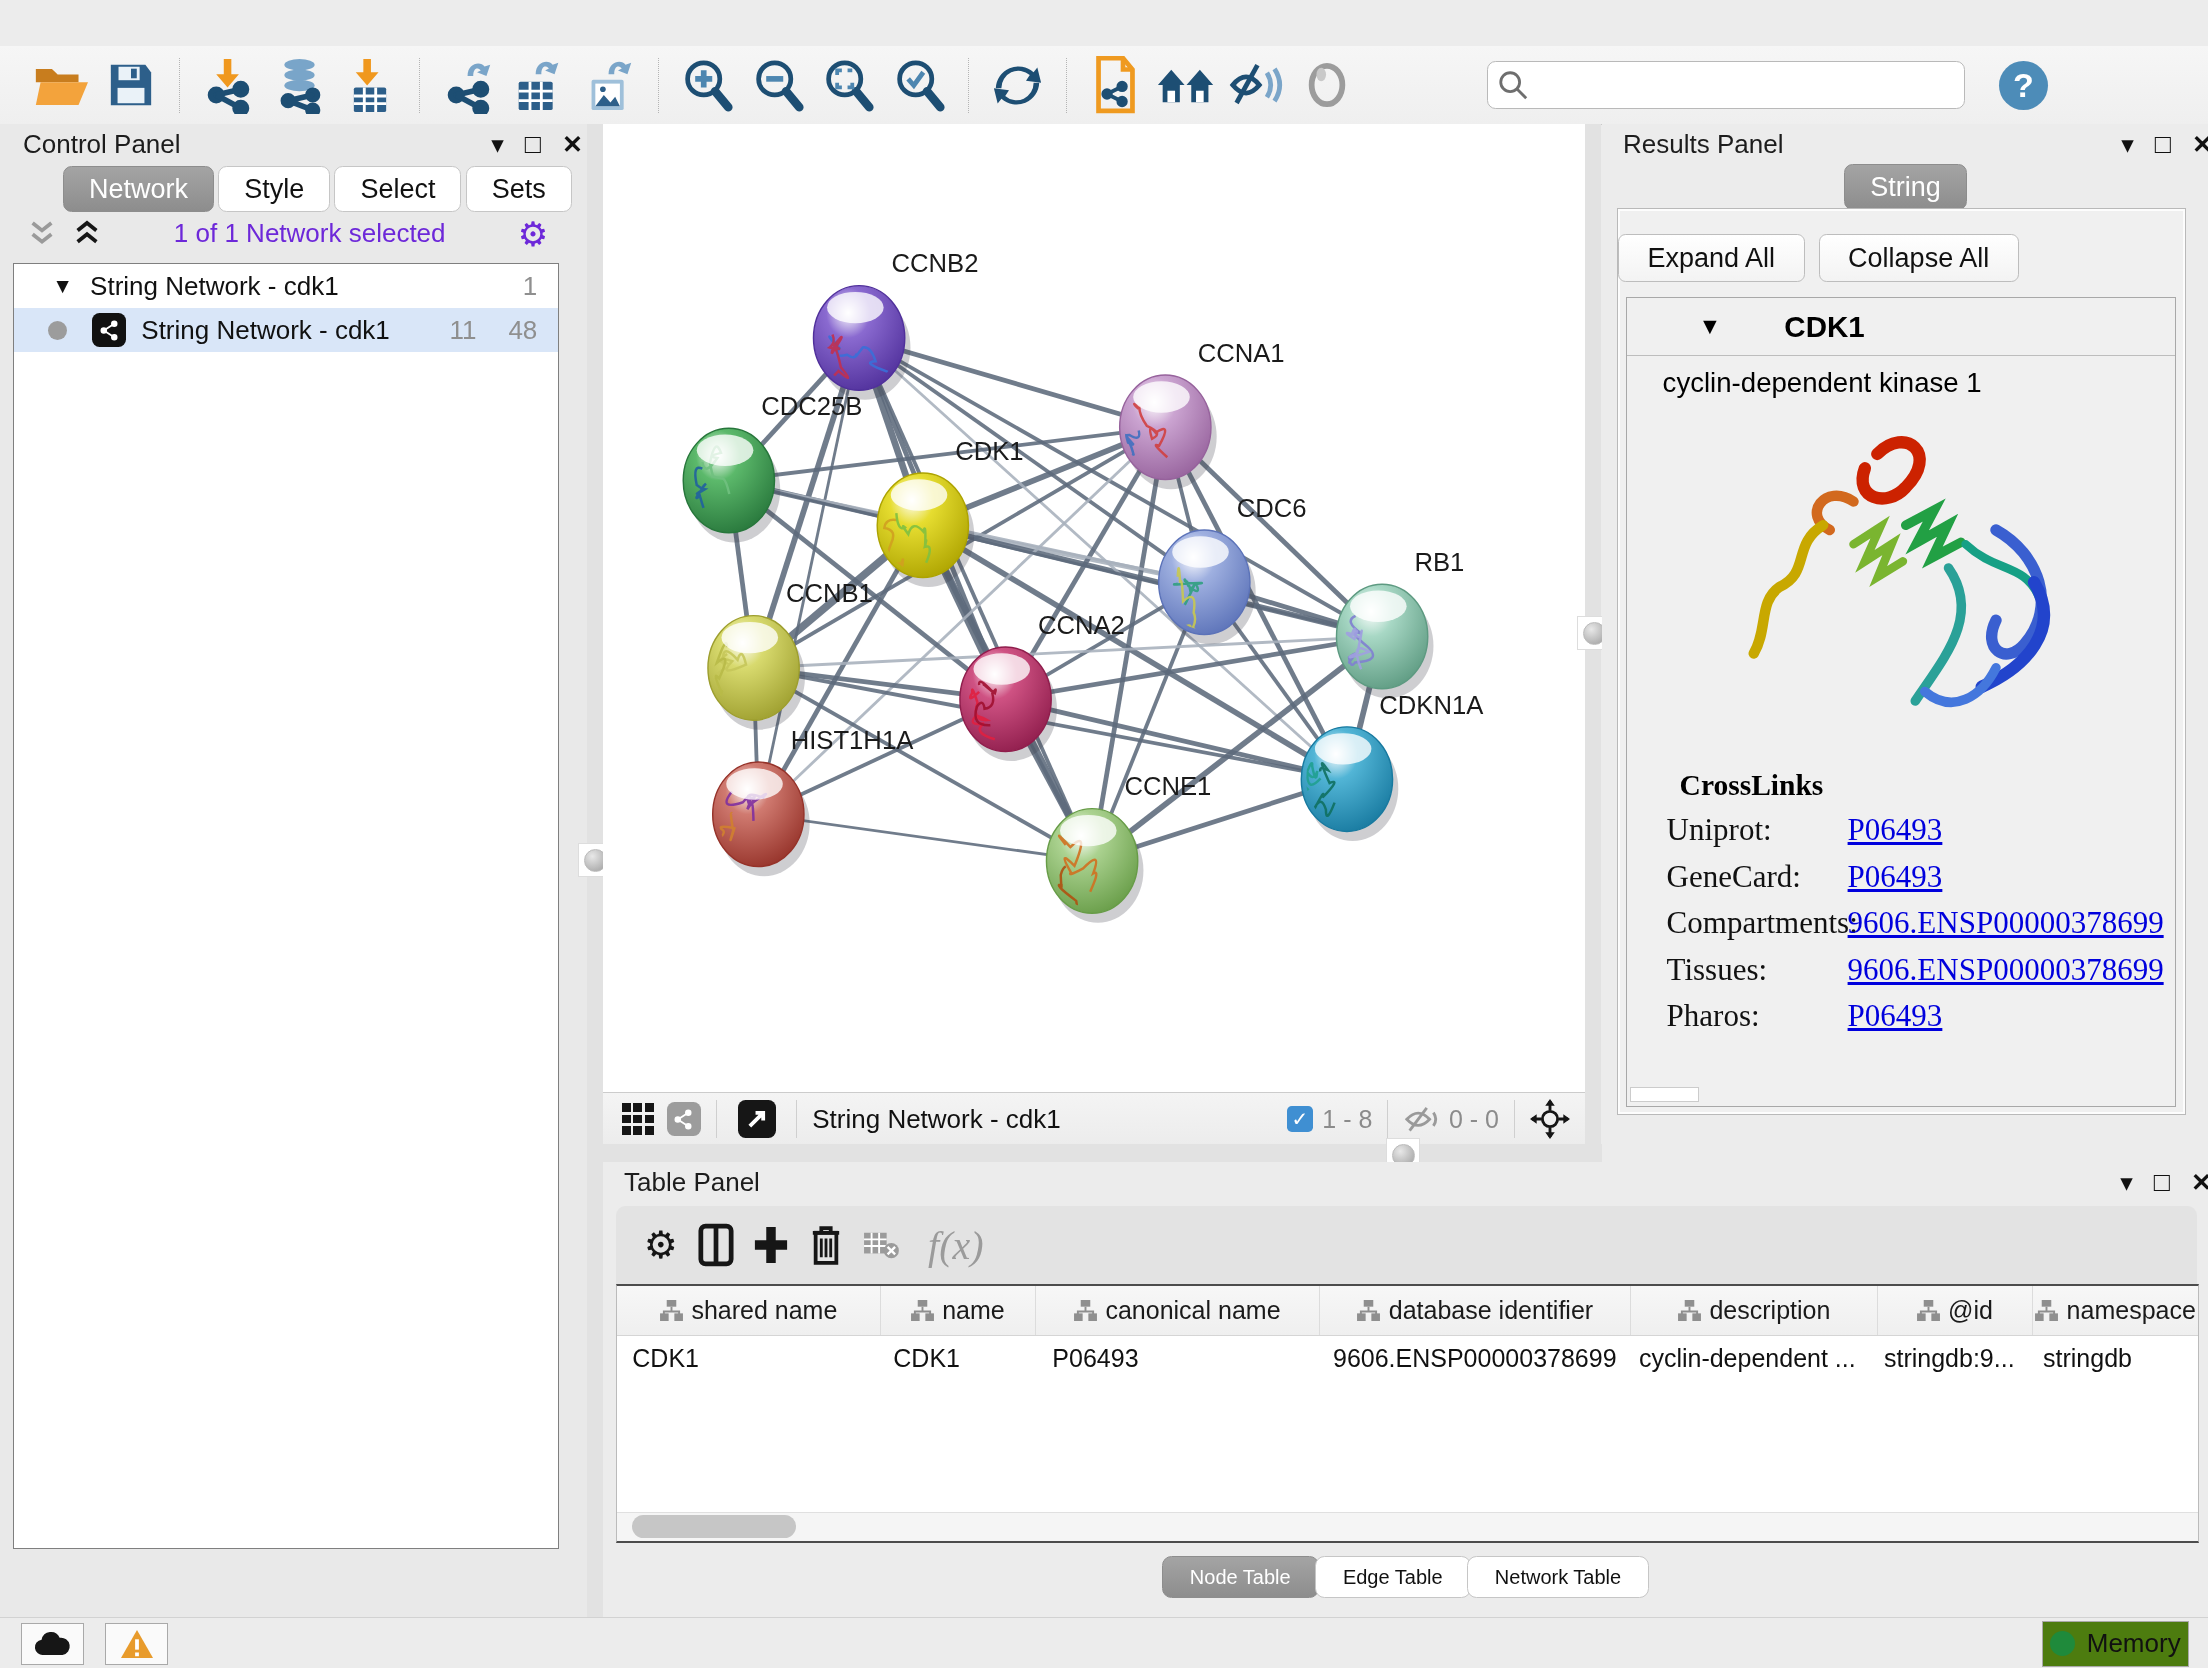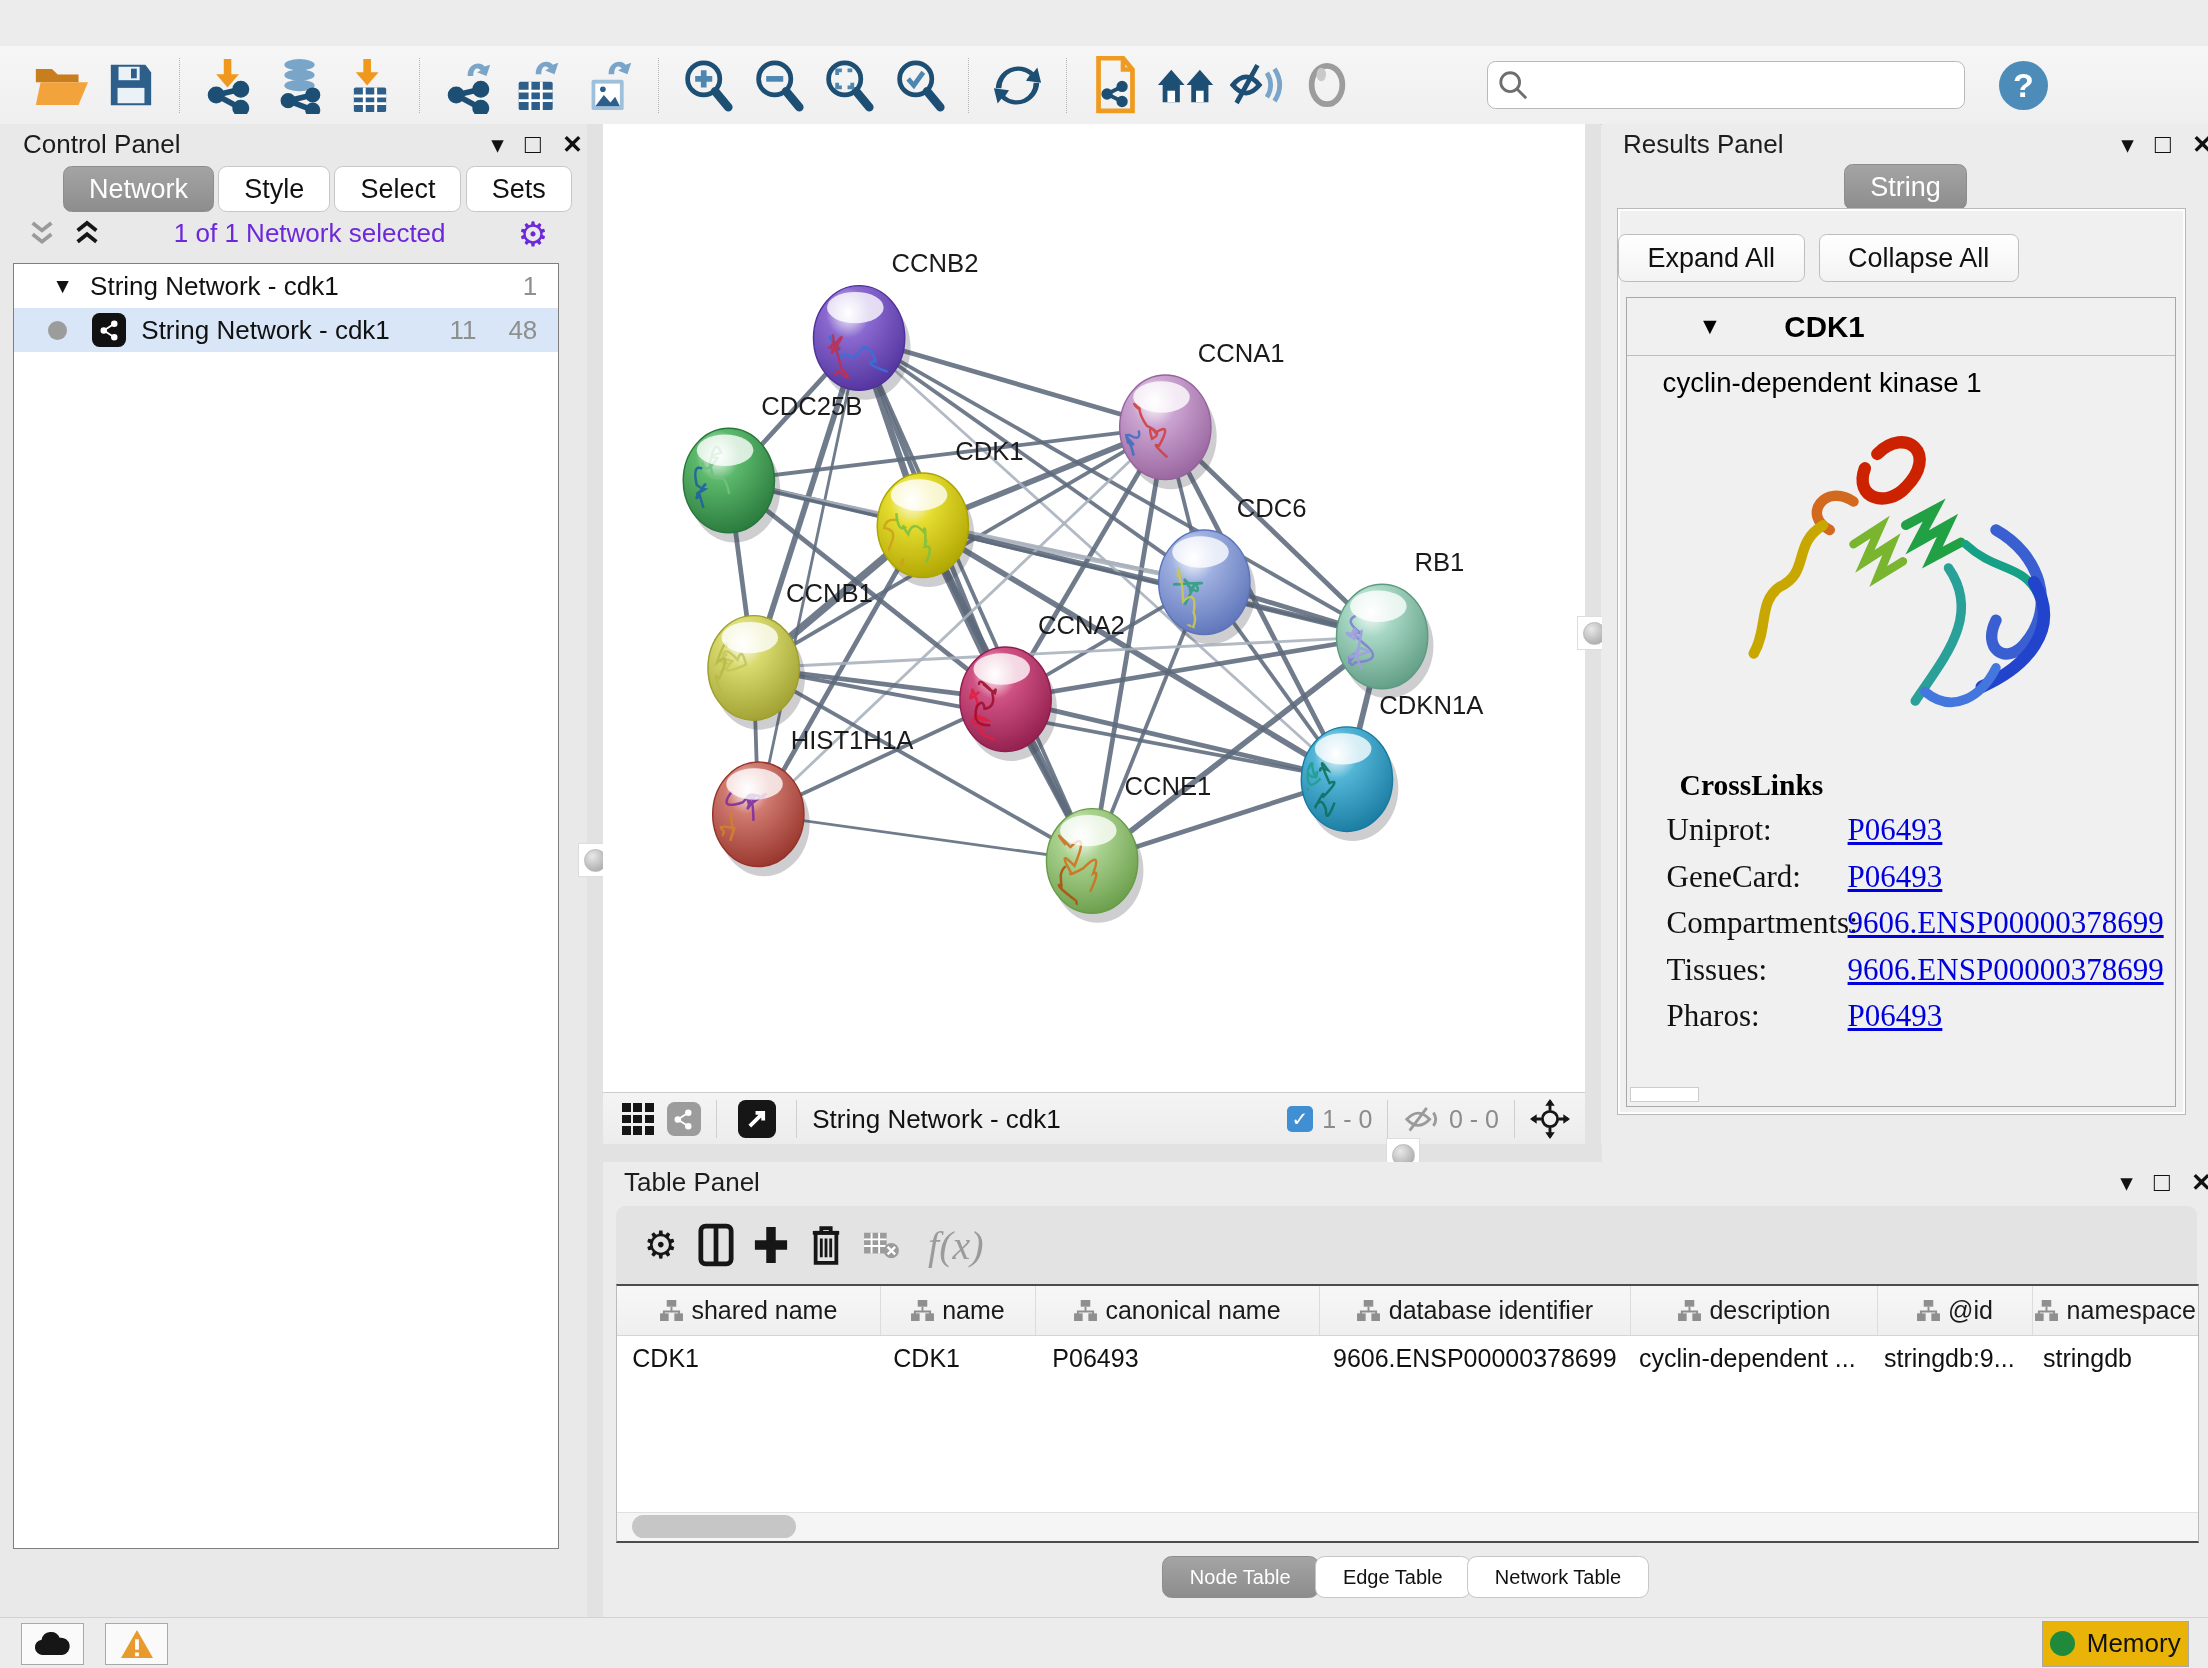--- a/index.html
+++ b/index.html
@@ -62,21 +62,21 @@
   .trow{display:flex;height:44px;}
   .td{font-size:25px;color:#111;padding-left:15px;display:flex;align-items:center;overflow:hidden;white-space:nowrap;}
   .c0{width:263px}.c1{width:154px}.c2{width:284px}.c3{width:311px}.c4{width:246px}.c5{width:154px}.c6{width:166px}
   .tscroll{position:absolute;left:0;bottom:0;width:100%;height:28.5px;background:#f5f5f5;border-top:1px solid #e0e0e0;}
   .tthumb{position:absolute;left:15px;top:2.9px;width:164px;height:23px;background:#c6c6c6;border-radius:11.4px;}
   .tp-tabs{position:absolute;left:0;width:1605px;top:394px;text-align:center;}
   .tp-tabs .tab{font-size:20px;border-radius:9.5px;padding:8.6px 27px;margin:0 -1.9px;}
   
   #status-bar{position:absolute;left:0;top:1617px;width:2208px;height:51px;background:#ececec;border-top:1.9px solid #d2d2d2;display:flex;align-items:center;}
   .sb-btn{width:63px;height:42px;background:#fafafa;border:1.9px solid #a9a9a9;display:flex;align-items:center;justify-content:center;margin-left:21px;padding:0;}
-  .mem-btn{position:absolute;right:19px;width:145px;height:44px;background:#eab308;border:1.9px solid #a9a9a9;display:flex;align-items:center;justify-content:center;gap:11.4px;font-size:26px;color:#111;}
+  .mem-btn{position:absolute;right:19px;width:145px;height:44px;background:#4d7c0f;border:1.9px solid #a9a9a9;display:flex;align-items:center;justify-content:center;gap:11.4px;font-size:26px;color:#111;}
   .mem-dot{width:25px;height:25px;border-radius:50%;background:#1f8a3b;}
   svg text{font-family:"Liberation Sans",sans-serif;}
 </style>
 </head>
 <body>
 
 <div id="app">
 
 
   <div class="toolbar">
@@ -558,21 +558,21 @@
     </span>
     <span class="nf-sep"></span>
     <span class="blk-btn">
       <svg width="21" height="21" viewBox="0 0 22 22">
           <path d="M4 18 L18 4 M10 4 h8 v8" stroke="#fff" stroke-width="4" fill="none"></path>
         </svg>
     </span>
     <span class="nf-sep"></span>
     <span style="color:#111;font-size:26px">String Network - cdk1</span>
     <span style="margin-left:auto" class="cbx">✓</span>
-    <span>1 - 0</span>
+    <span>1 - 8</span>
     <span class="nf-sep"></span>
     <svg width="38" height="28.5" viewBox="0 0 40 30">
         <path d="M4 15 Q16 2 28 15 Q16 28 4 15z" fill="none" stroke="#9a9a9a" stroke-width="3"></path>
         <path d="M7 27 L25 3" stroke="#9a9a9a" stroke-width="3"></path>
         <path d="M32 8 q5 7 0 14" stroke="#9a9a9a" stroke-width="3" fill="none"></path>
       </svg>
     <span style="margin-left:7.6px">0 - 0</span>
     <span class="nf-sep"></span>
     <svg width="40" height="40" viewBox="0 0 42 42" style="margin-right:15px">
         <circle cx="21" cy="21" r="8" fill="none" stroke="#161616" stroke-width="3"></circle>

